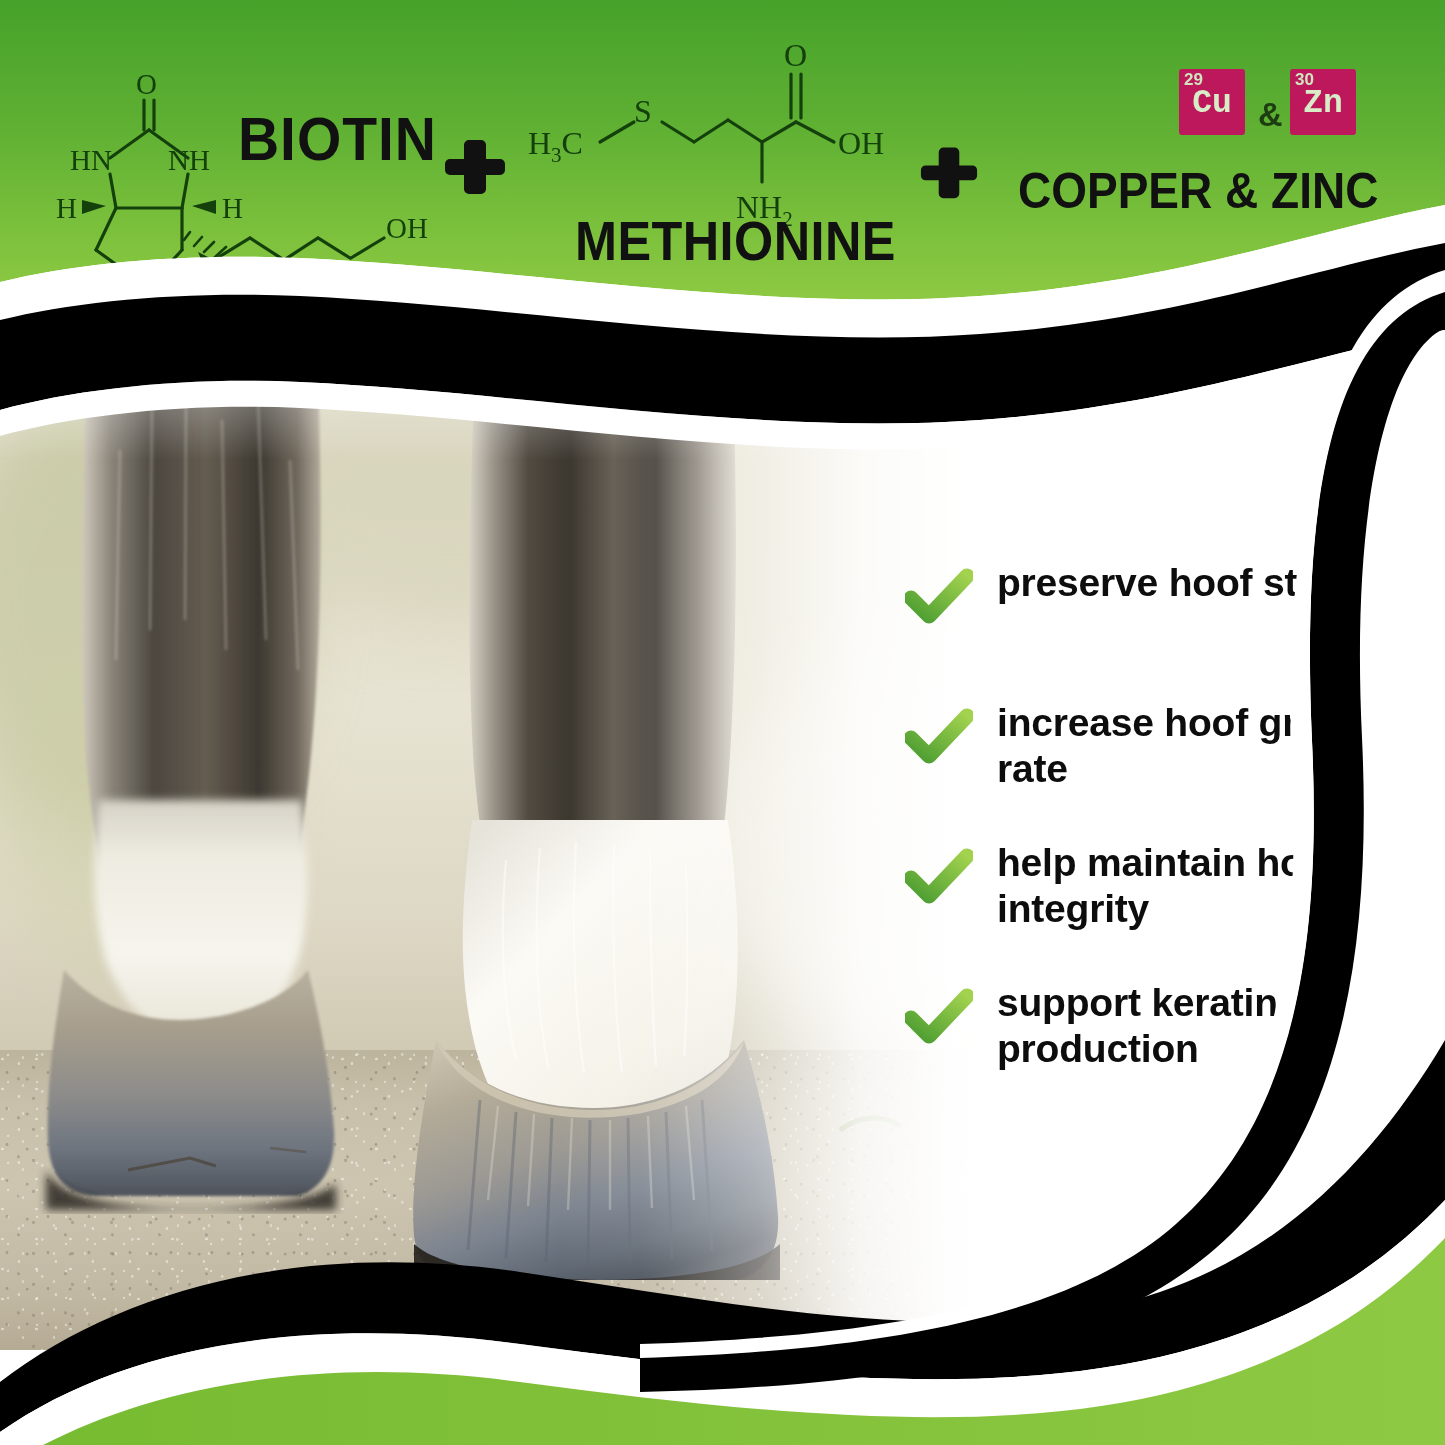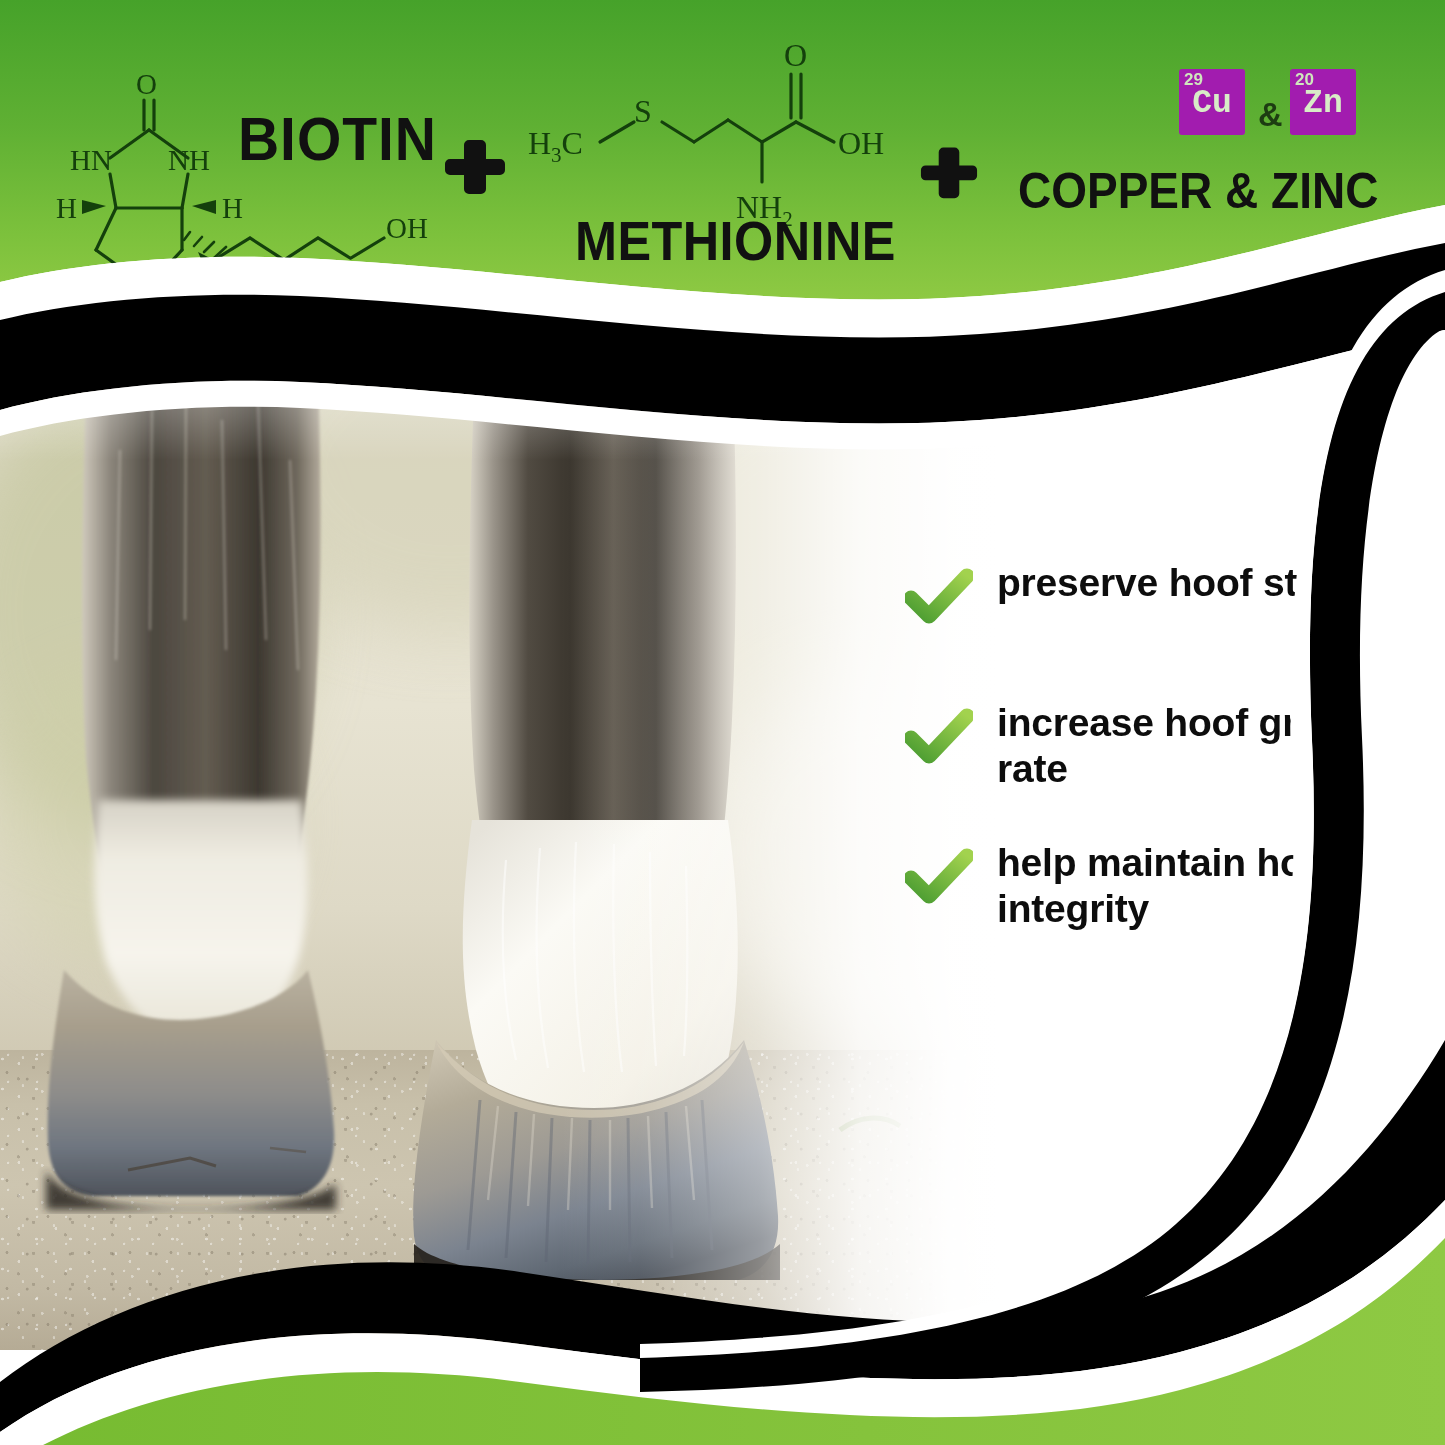--- a/index.html
+++ b/index.html
@@ -49,21 +49,21 @@
   }
 
   .plus{
     position:absolute;color:#111;font-weight:bold;line-height:1;
   }
   .plus svg{display:block}
 
   
   .elembox{
     position:absolute;width:66px;height:66px;border-radius:3px;
-    background:#a21caf;
+    background:#be185d;
   }
   .elembox .num{
     position:absolute;left:5px;top:1px;color:#cfe6bd;
     font-size:17px;font-weight:bold;font-family:"Liberation Sans", sans-serif;
   }
   .elembox .sym{
     position:absolute;left:0;top:16px;width:100%;text-align:center;
     color:#d8ecc7;font-size:33px;font-weight:bold;font-family:Liberation Mono, monospace;
   }
   .amp-between{
@@ -426,21 +426,21 @@
           <path d="M25,6 h12 a5,5 0 0 1 5,5 v14 h14 a5,5 0 0 1 5,5 v6 a5,5 0 0 1 -5,5 h-14 v14 a5,5 0 0 1 -5,5 h-12 a5,5 0 0 1 -5,-5 v-14 h-14 a5,5 0 0 1 -5,-5 v-6 a5,5 0 0 1 5,-5 h14 v-14 a5,5 0 0 1 5,-5 z" fill="#111"></path>
         </svg>
       </div>
 
       <div class="elembox" style="left:1179px;top:69px;">
         <span class="num">29</span>
         <span class="sym">Cu</span>
       </div>
       <div class="amp-between" style="left:1258px;top:95px;">&amp;</div>
       <div class="elembox" style="left:1290px;top:69px;">
-        <span class="num">20</span>
+        <span class="num">30</span>
         <span class="sym">Zn</span>
       </div>
 
       <div class="label-cuzn">COPPER &amp; ZINC</div>
     </div>
   </div>
 
   <svg class="wave-layer" viewBox="0 0 1445 1445" preserveAspectRatio="none">
 
     <path d="M0,282 C80,262 190,253 300,258 C520,268 760,312 980,296
@@ -493,20 +493,32 @@
           <linearGradient id="ck3" x1="0" y1="1" x2="1" y2="0">
             <stop offset="0%" stop-color="#4a9c31"></stop>
               <stop offset="100%" stop-color="#a2d24e"></stop>
           </linearGradient>
         </defs>
         <path d="M6,30 L24,48 L62,8" stroke="url(#ck3)" stroke-width="15" fill="none" stroke-linecap="round" stroke-linejoin="round"></path>
       </svg>
       <div class="benefit-text">help maintain hoof integrity</div>
     </div>
 
+    <div class="benefit">
+      <svg class="check" viewBox="0 0 68 58">
+        <defs>
+          <linearGradient id="ck4" x1="0" y1="1" x2="1" y2="0">
+            <stop offset="0%" stop-color="#4a9c31"></stop>
+              <stop offset="100%" stop-color="#a2d24e"></stop>
+          </linearGradient>
+        </defs>
+        <path d="M6,30 L24,48 L62,8" stroke="url(#ck4)" stroke-width="15" fill="none" stroke-linecap="round" stroke-linejoin="round"></path>
+      </svg>
+      <div class="benefit-text">support keratin production</div>
+    </div>
   </div>
 
   <svg class="wave-layer" viewBox="0 0 1445 1445" preserveAspectRatio="none">
     <defs>
       <linearGradient id="gBottom" x1="0" y1="0" x2="0" y2="1">
         <stop offset="0%" stop-color="#8ac63f"></stop>
         <stop offset="55%" stop-color="#72b835"></stop>
         <stop offset="100%" stop-color="#5faa2c"></stop>
       </linearGradient>
       <linearGradient id="gBottomL" x1="0" y1="0" x2="1" y2="0">

